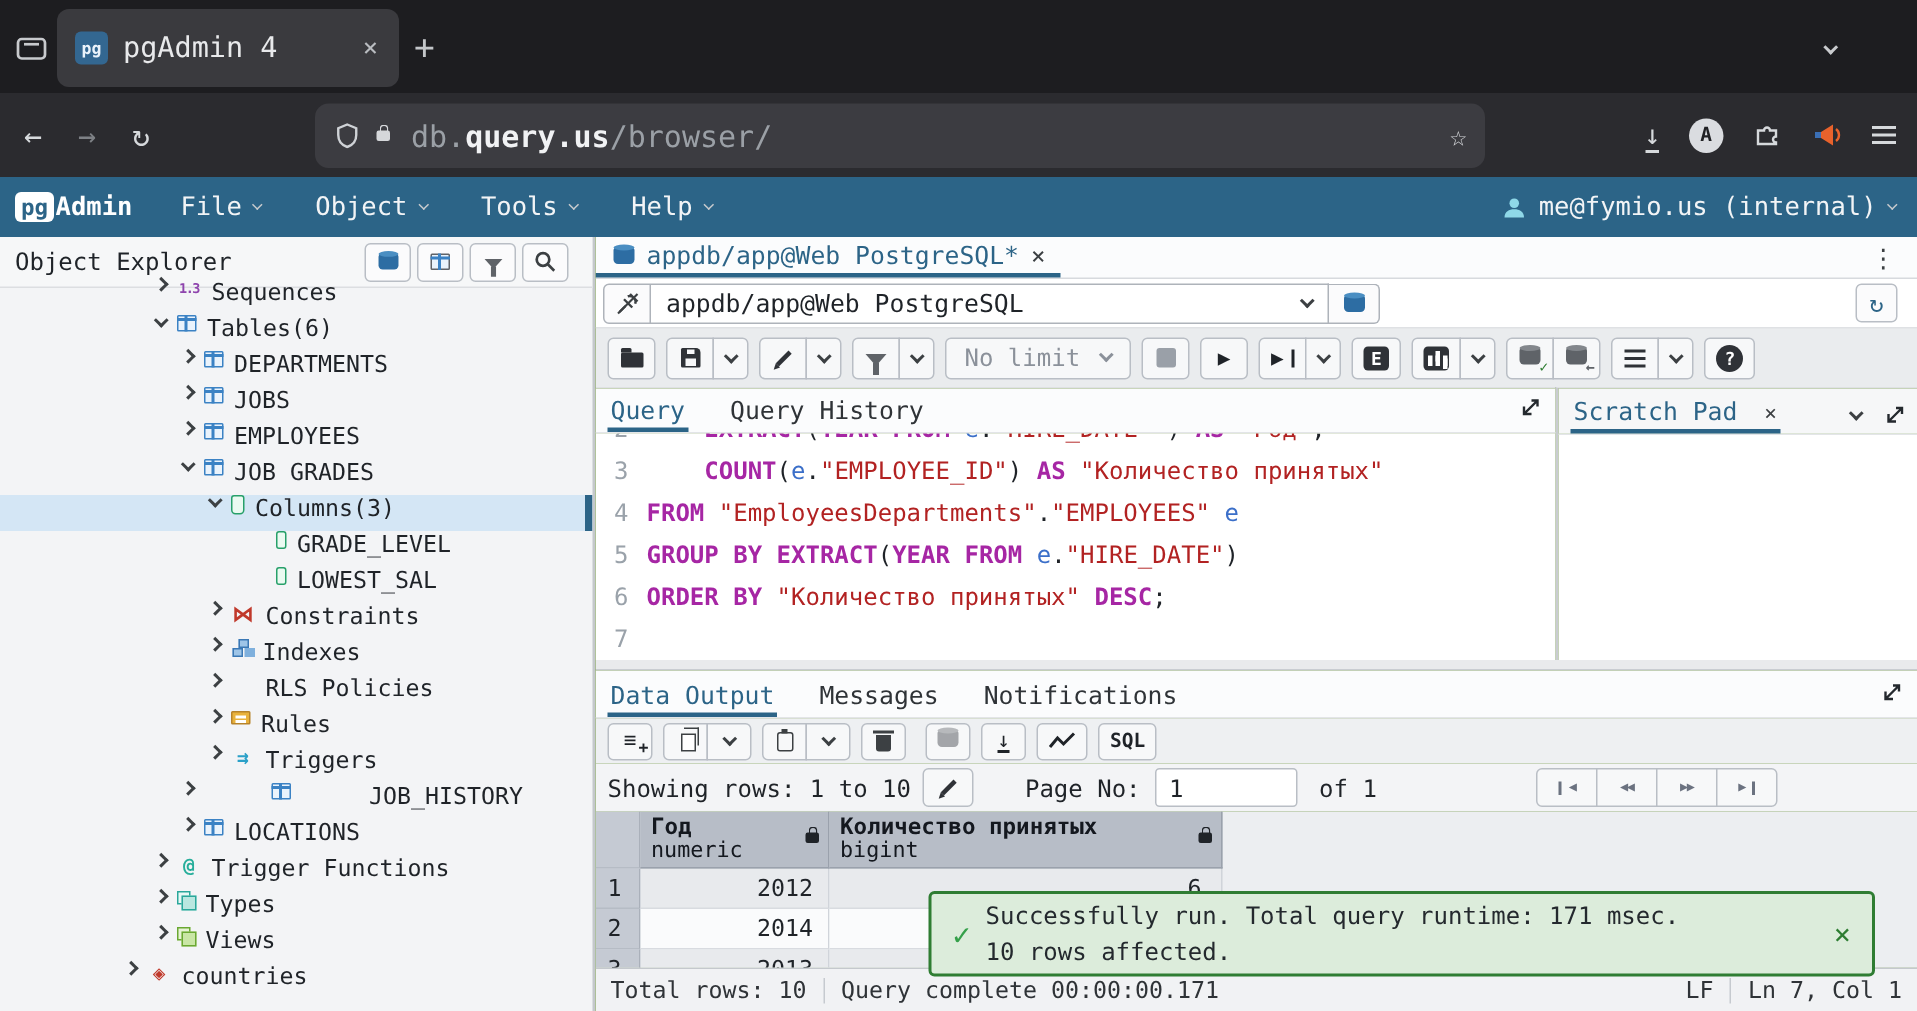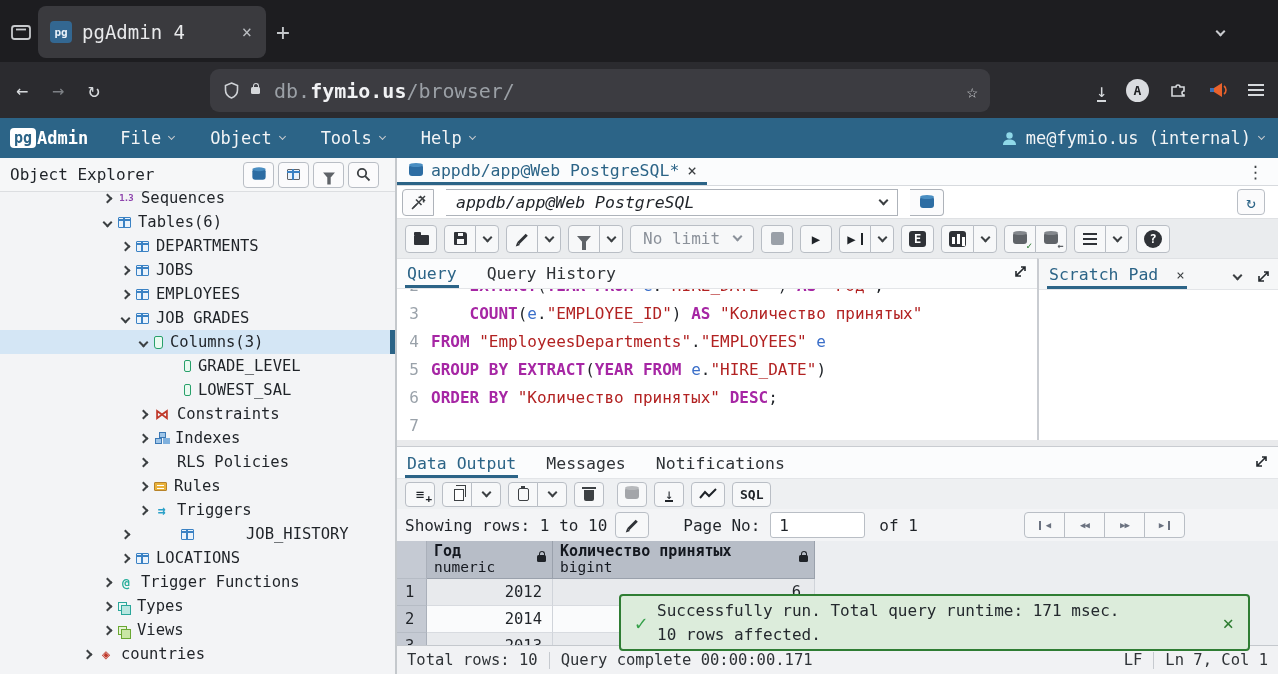--- a/index.html
+++ b/index.html
@@ -57,21 +57,21 @@
 
   
   .workspace { position:absolute; left:0; top:158px; width:100%; height:516px; display:flex; background:#fff; }
   .sidebar { width:397px; height:100%; background:#f3f4f6; border-right:2px solid #c4c8cc; overflow:hidden; }
   .sb-head { height:34px; display:flex; align-items:center; border-bottom:1px solid #dcdee1; background:#f6f7f8; }
   .sb-title { font-size:16px; margin-left:10px; flex:1; }
   .sb-btns { display:flex; gap:4px; margin-right:16px; }
   .sbtn { width:31px; height:26px; background:#fbfbfc; border:1px solid #b9bec5; border-radius:4px;
           display:flex; align-items:center; justify-content:center; }
   .tree { position:relative; margin-top:-6px; }
-  .trow { height:24px; display:flex; align-items:center; font-size:15.5px; white-space:nowrap; position:relative; }
+  .trow { height:24px; display:flex; font-size:15.5px; white-space:nowrap; position:relative; }
   .trow.sel { background:#d4e6f5; }
   .trow.sel::after { content:""; position:absolute; right:0; top:0; bottom:0; width:5px; background:#2c6487; }
   .trow .chev { margin-right:7px; }
   .chevspace { width:14px; }
   .tlabel { margin-left:7px; }
   .ti { display:inline-flex; align-items:center; justify-content:center; width:16px; height:14px; font-size:12px; }
   .ti-sequences { color:#8e44ad; font-weight:bold; font-size:9px; letter-spacing:-1px; }
   .ti-tables, .ti-table { position:relative; width:13px; height:11px; border:1.5px solid #3b82c4; background:#eaf3fc; border-radius:1px; }
   .ti-tables::before, .ti-table::before { content:""; position:absolute; left:-1px; right:-1px; top:1px; height:2px; background:#3b82c4; }
   .ti-tables::after, .ti-table::after { content:""; position:absolute; top:-1px; bottom:-1px; left:4px; width:1.5px; background:#3b82c4; }
@@ -97,21 +97,21 @@
   .main { position:relative; flex:1; height:100%; background:#4d7c0f; overflow:hidden; }
   .maintabrow { position:absolute; left:0; top:0; right:0; height:28px; border-bottom:1px solid #d7dade; background:#fbfcfd; display:flex; }
   .maintab { display:flex; align-items:center; gap:8px; padding:0 10px 0 12px; border-bottom:3px solid #2c6487;
              color:#2c6487; font-size:16.5px; }
   .dbicon { position:relative; display:inline-block; width:14px; height:11px; background:#2d6da3; border-radius:2px 2px 3px 3px; }
   .dbicon::before { content:""; position:absolute; top:-2px; left:0; right:0; height:4px; background:#4a8ec2; border-radius:50%; }
   .dbicon.gray { background:#5f6368; } .dbicon.gray::before { background:#83878c; }
   .tabclose { color:#3c4043; font-size:16px; }
   .kebab { position:absolute; right:14px; top:4px; font-size:17px; color:#3c4043; }
 
-  .connrow { position:absolute; left:0; top:28px; right:0; height:32px; display:flex; align-items:center; gap:12px; padding-left:5px; background:#fff;font-style:italic; }
+  .connrow { position:absolute; left:0; top:28px; right:0; height:32px; display:flex; align-items:center; gap:0; padding-left:5px; background:#fff; }
   .connbtn { width:32px; height:27px; border:1px solid #aeb3ba; border-radius:4px 0 0 4px; background:#fbfbfc;
              display:flex; align-items:center; justify-content:center; }
   .conncombo { width:452px; height:27px; border:1px solid #aeb3ba; border-left:none; background:#fff; display:flex;
                align-items:center; font-size:16.5px; padding:0 10px; }
   .conncombo .chev { margin-left:auto; }
   .conndb { width:34px; height:27px; border:1px solid #aeb3ba; border-radius:0 4px 4px 0; border-left:none; background:#fbfbfc;
             display:flex; align-items:center; justify-content:center; }
   .connreset { position:absolute; right:13px; width:28px; height:26px; border:1px solid #b9bec5; border-radius:4px; background:#fbfbfc;
                color:#2c6487; font-size:16px; display:flex; align-items:center; justify-content:center; }
 
@@ -251,21 +251,21 @@
     <span class="navico dim">→</span>
     <span class="navico">↻</span>
     <div class="urlpill">
       <span style="margin-right:12px">
         <svg width="15" height="17" viewBox="0 0 15 17">
             <path d="M7.5 1 L13.5 3.5 V8 C13.5 12 11 14.8 7.5 16 C4 14.8 1.5 12 1.5 8 V3.5 Z" fill="none" stroke="#cfd2d6" stroke-width="1.6"></path>
           </svg>
       </span>
       <span class="mlock" style="margin-right:14px"></span>
       <span class="url-dim">db.</span>
-        <span class="url-host">fymio.us</span>
+        <span class="url-host">query.us</span>
         <span class="url-dim">/browser/</span>
       <span class="url-star">☆</span>
     </div>
     <div class="bt-right">
       <span class="dlwrap">↓</span>
       <span class="abadge">A</span>
       <span>
         <svg width="20" height="20" viewBox="0 0 20 20">
             <path d="M4 7 h4 a2 2 0 1 1 4 0 h4 v4 a2 2 0 1 0 0 4 v1 h-12 z" fill="none" stroke="#d6d9dc" stroke-width="1.6"></path>
           </svg>

